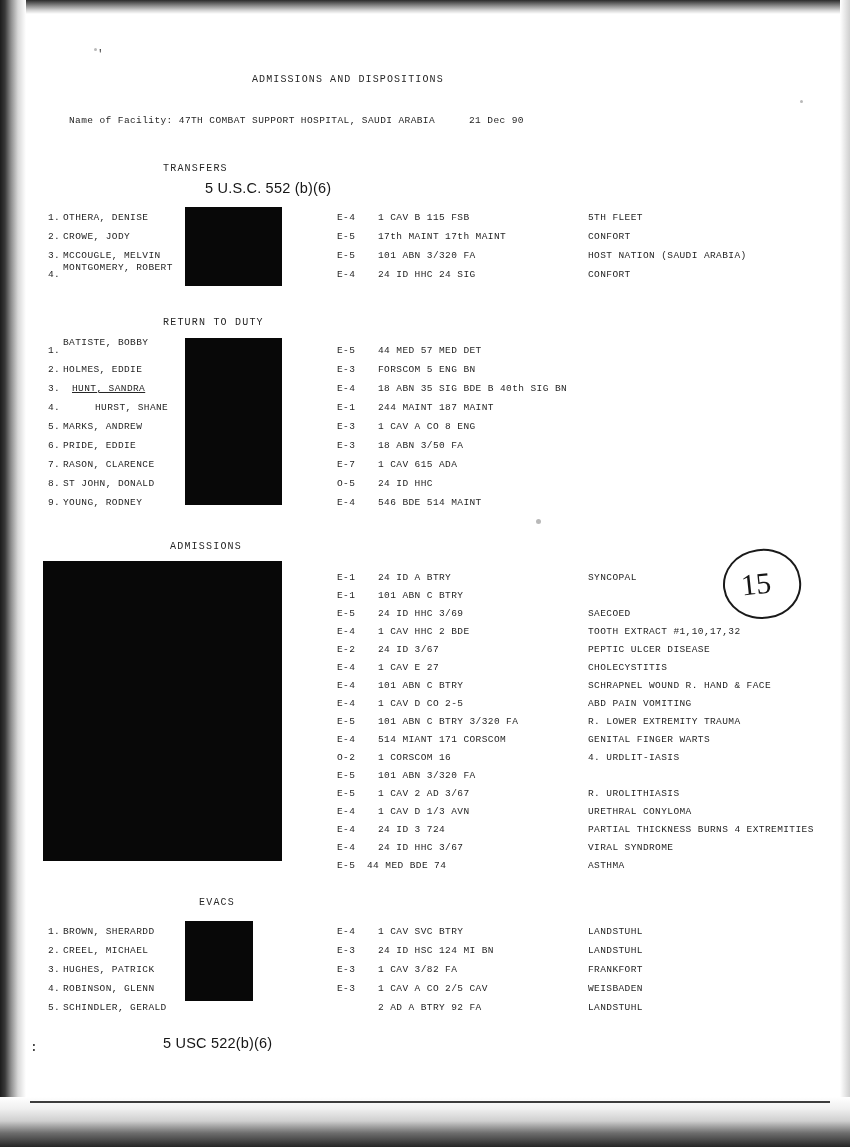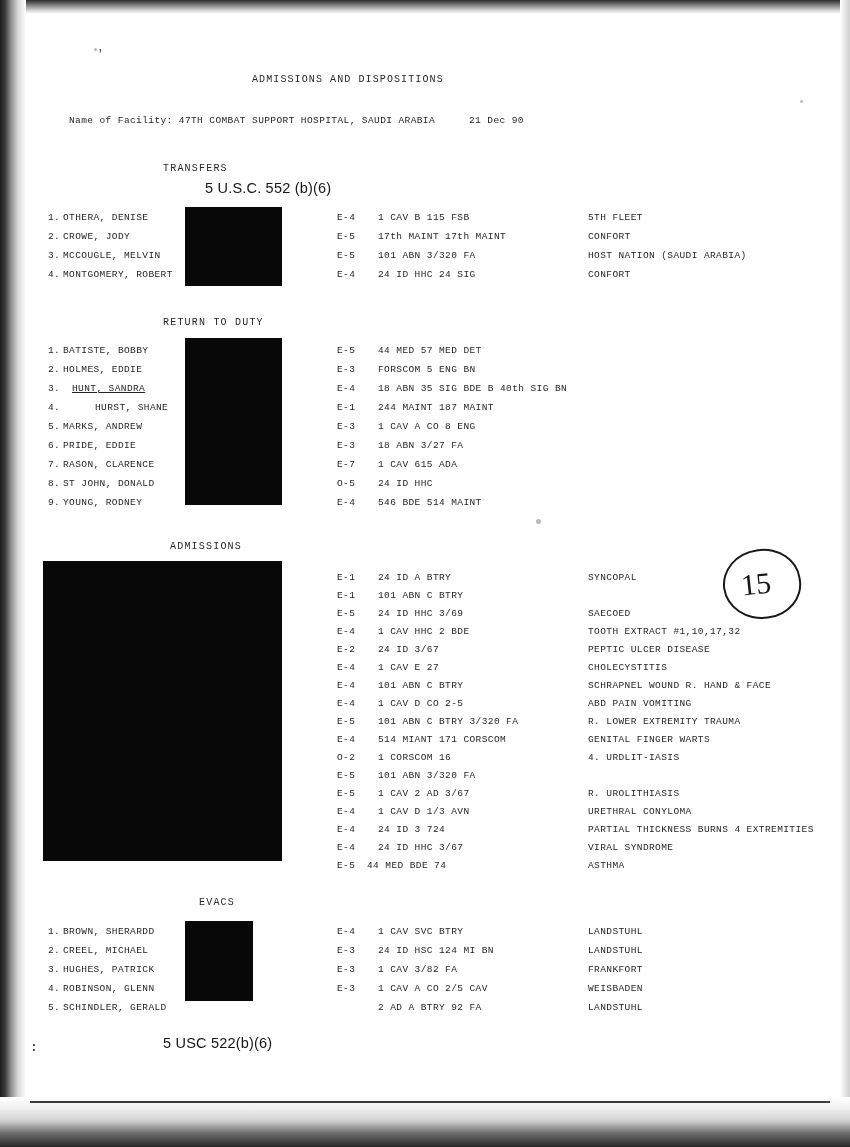--- a/index.html
+++ b/index.html
@@ -156,31 +156,31 @@
     <div class="t" style="left:378px; top:231px;">17th MAINT 17th MAINT</div>
     <div class="t" style="left:588px; top:231px;">CONFORT</div>
 
     <div class="t" style="left:48px; top:250px;">3.</div>
     <div class="t" style="left:63px; top:250px;">MCCOUGLE, MELVIN</div>
     <div class="t" style="left:337px; top:250px;">E-5</div>
     <div class="t" style="left:378px; top:250px;">101 ABN 3/320 FA</div>
     <div class="t" style="left:588px; top:250px;">HOST NATION (SAUDI ARABIA)</div>
 
     <div class="t" style="left:48px; top:269px;">4.</div>
-    <div class="t" style="left:63px; top:269px;">MONTGOMERY, ROBERT</div>
+    <div class="t" style="left:63px; top:262px;">MONTGOMERY, ROBERT</div>
     <div class="t" style="left:337px; top:269px;">E-4</div>
     <div class="t" style="left:378px; top:269px;">24 ID HHC 24 SIG</div>
     <div class="t" style="left:588px; top:269px;">CONFORT</div>
 
     <div class="t sec" style="left:163px; top:317px;">RETURN TO DUTY</div>
 
     <div class="redaction" style="left:185px; top:338px; width:97px; height:167px;"></div>
 
     <div class="t" style="left:48px; top:345px;">1.</div>
-    <div class="t" style="left:63px; top:345px;text-align:center;">BATISTE, BOBBY</div>
+    <div class="t" style="left:63px; top:337px;text-align:center;">BATISTE, BOBBY</div>
     <div class="t" style="left:337px; top:345px;">E-5</div>
     <div class="t" style="left:378px; top:345px;">44 MED 57 MED DET</div>
 
     <div class="t" style="left:48px; top:364px;">2.</div>
     <div class="t" style="left:63px; top:364px;">HOLMES, EDDIE</div>
     <div class="t" style="left:337px; top:364px;">E-3</div>
     <div class="t" style="left:378px; top:364px;">FORSCOM 5 ENG BN</div>
 
     <div class="t" style="left:48px; top:383px;">3.</div>
     <div class="t" style="left:72px; top:383px;text-decoration:underline;">HUNT, SANDRA</div>
@@ -193,21 +193,21 @@
     <div class="t" style="left:378px; top:402px;">244 MAINT 187 MAINT</div>
 
     <div class="t" style="left:48px; top:421px;">5.</div>
     <div class="t" style="left:63px; top:421px;">MARKS, ANDREW</div>
     <div class="t" style="left:337px; top:421px;">E-3</div>
     <div class="t" style="left:378px; top:421px;">1 CAV A CO 8 ENG</div>
 
     <div class="t" style="left:48px; top:440px;">6.</div>
     <div class="t" style="left:63px; top:440px;text-align:center;">PRIDE, EDDIE</div>
     <div class="t" style="left:337px; top:440px;">E-3</div>
-    <div class="t" style="left:378px; top:440px;">18 ABN 3/27 FA</div>
+    <div class="t" style="left:378px; top:440px;">18 ABN 3/50 FA</div>
 
     <div class="t" style="left:48px; top:459px;">7.</div>
     <div class="t" style="left:63px; top:459px;">RASON, CLARENCE</div>
     <div class="t" style="left:337px; top:459px;">E-7</div>
     <div class="t" style="left:378px; top:459px;">1 CAV 615 ADA</div>
 
     <div class="t" style="left:48px; top:478px;">8.</div>
     <div class="t" style="left:63px; top:478px;">ST JOHN, DONALD</div>
     <div class="t" style="left:337px; top:478px;">O-5</div>
     <div class="t" style="left:378px; top:478px;">24 ID HHC</div>

